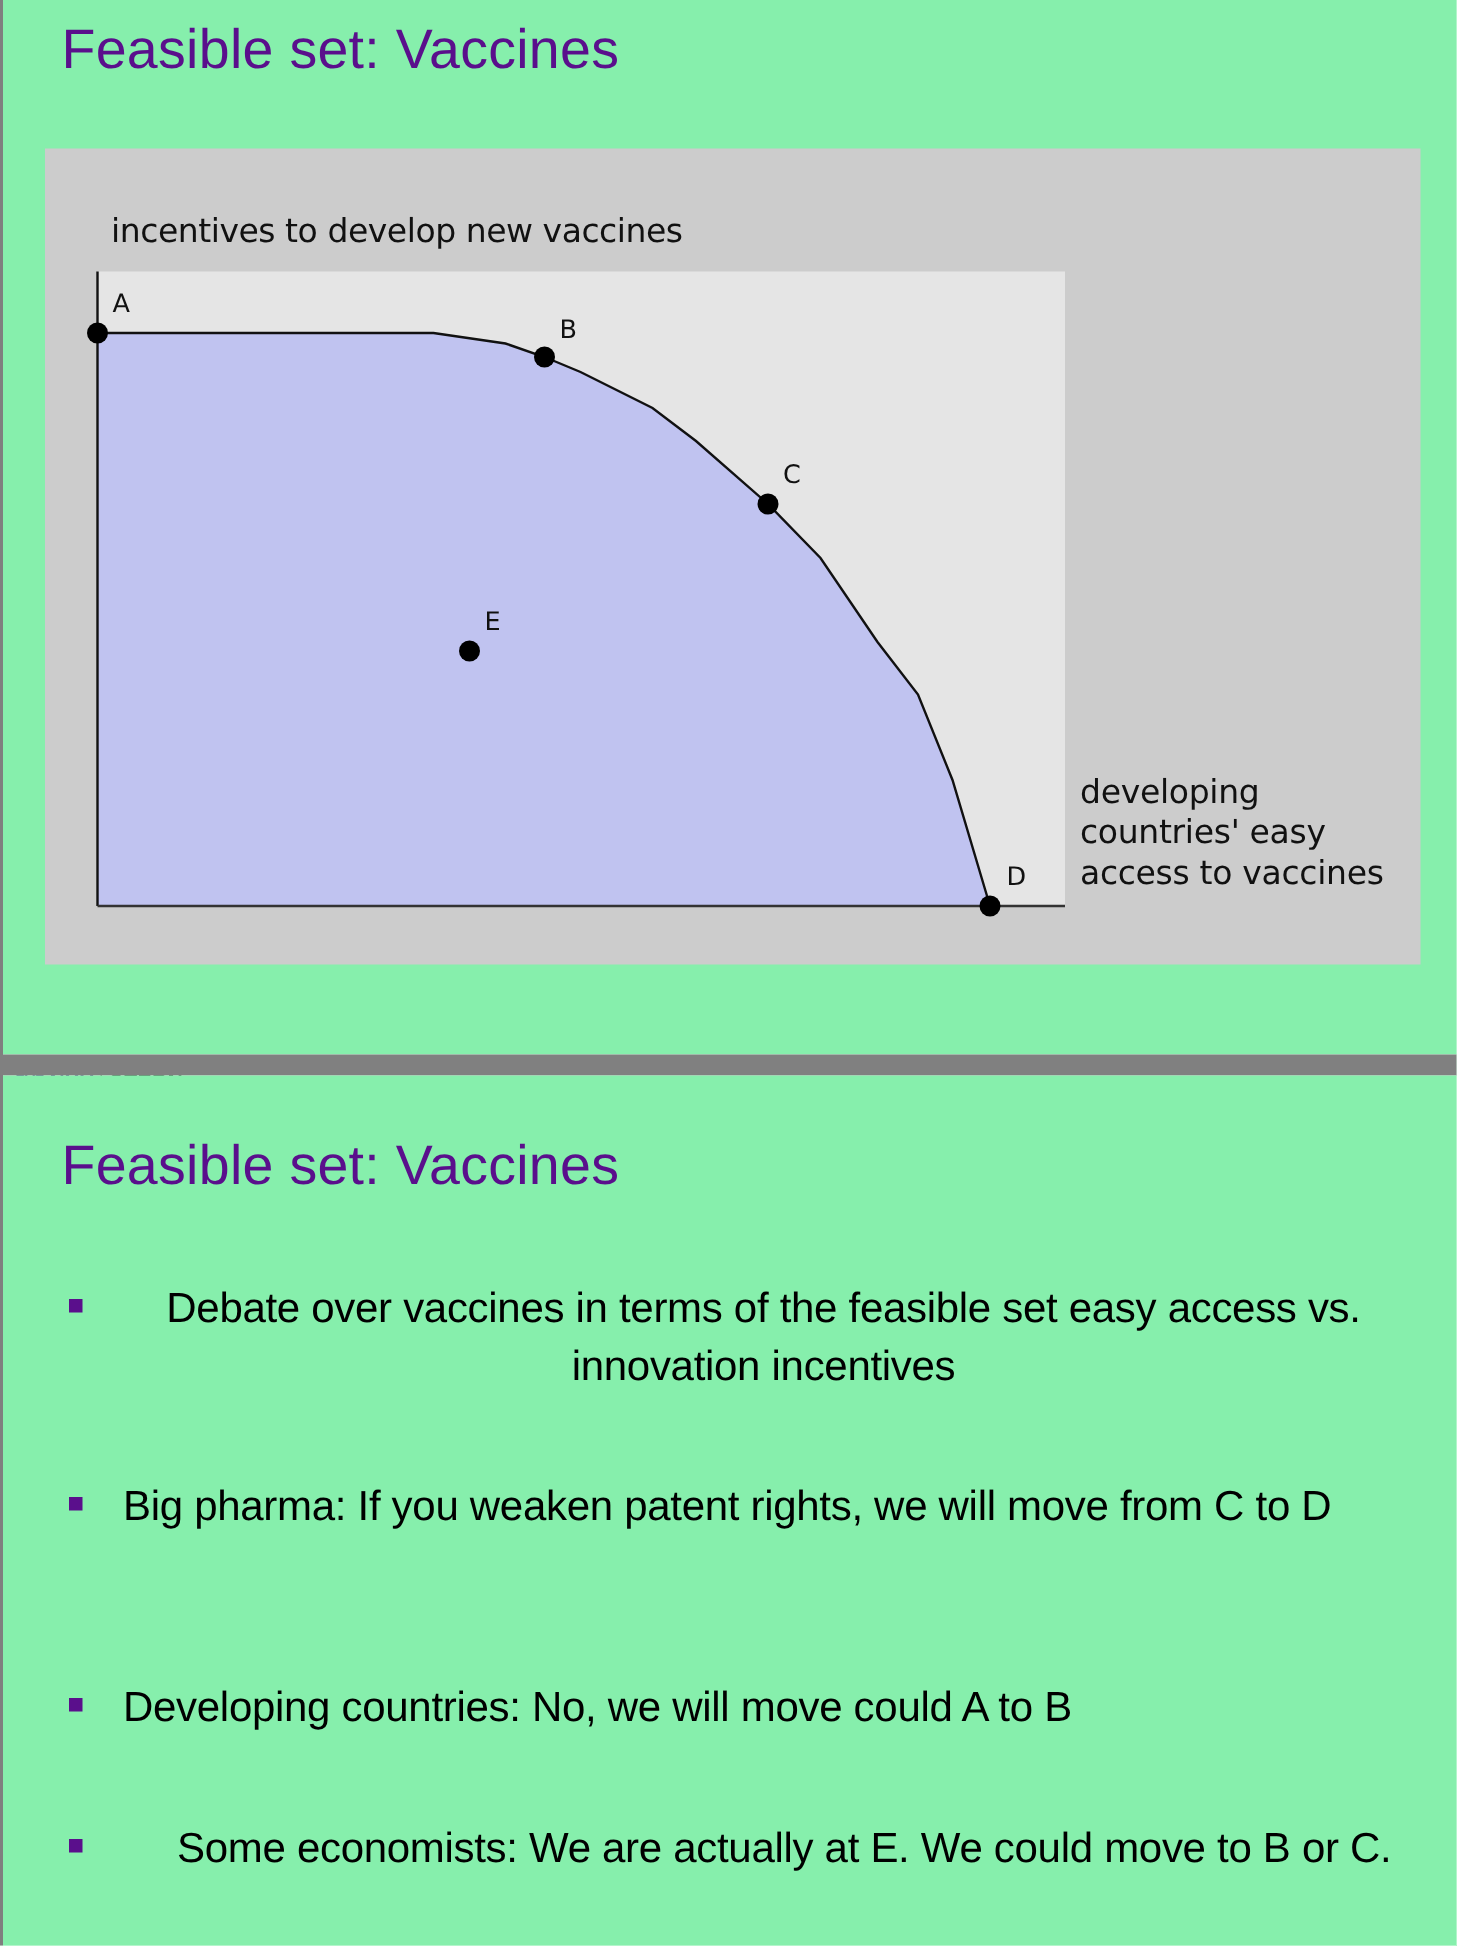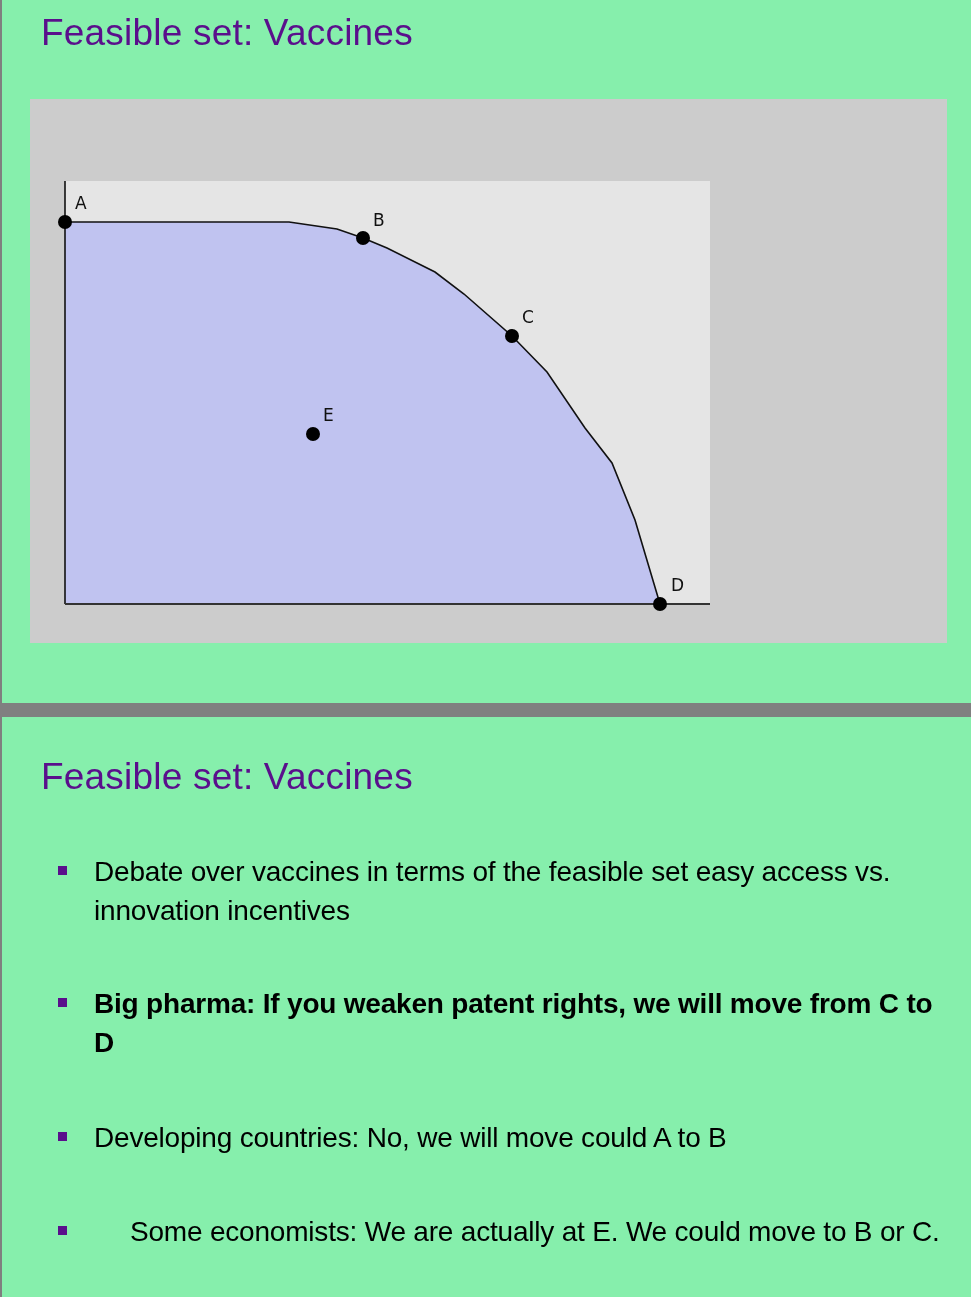--- a/index.html
+++ b/index.html
@@ -19,25 +19,25 @@
   .axis-label { position: absolute; font-family: "DejaVu Sans", sans-serif; font-size: 22px; color: #111; line-height: 27px; }
   .y-label { left: 44px; top: 42px; white-space: nowrap; letter-spacing: -0.3px; }
   .x-label { left: 690px; top: 416px; white-space: pre-line; width: 220px; letter-spacing: -0.2px; }
   .pt-label { position: absolute; font-family: "DejaVu Sans", sans-serif; font-size: 17px; color: #111; }
   .logo { position: absolute; left: 9px; top: 711px; height: 20px; display: flex; align-items: center; }
   .logo-mark { width: 18px; height: 18px; background: #57068c; display: flex; align-items: center; justify-content: center; }
   .logo-nyu { color: #57068c; font-weight: bold; font-size: 14px; margin-left: 4px; letter-spacing: 0.2px; }
   .logo-div { width: 1px; height: 17px; background: #666; margin: 0 4px 0 4px; }
   .logo-stern { color: #222; font-weight: bold; font-size: 14px; letter-spacing: 0.3px; font-style: italic; }
   .bullets { position: absolute; left: 0; top: 0; width: 969px; }
-  .bullet { position: absolute; left: 56px; width: 890px; display: flex; }
+  .bullet { position: absolute; left: 44px; width: 890px; display: flex; text-align: center; }
   .bullet-mark { width: 9px; height: 9px; background: #5a0f8c; margin-top: 14px; margin-right: 27px; flex: none; }
   .bullet-text { font-size: 28px; line-height: 39px; color: #000; letter-spacing: -0.2px; }
   .b1 { top: 135px; }
-  .b2 { top: 267px; font-weight: bold; }
+  .b2 { top: 267px; }
   .b3 { top: 401px; }
   .b4 { top: 495px; gap: 36px; }
 </style>
 </head>
 <body>
 
 <div class="left-edge"></div>
 
 <div class="slide slide1">
   <div class="title">Feasible set: Vaccines</div>
@@ -53,20 +53,24 @@
       <line x1="35" y1="82" x2="35" y2="505" stroke="#111" stroke-width="1.6"></line>
       <line x1="35" y1="505" x2="680" y2="505" stroke="#333" stroke-width="1.8"></line>
 
       <circle cx="35" cy="123" r="7" fill="#000"></circle>
       <circle cx="333" cy="139" r="7" fill="#000"></circle>
       <circle cx="482" cy="237" r="7" fill="#000"></circle>
       <circle cx="630" cy="505" r="7" fill="#000"></circle>
       <circle cx="283" cy="335" r="7" fill="#000"></circle>
     </svg>
 
+    <div class="axis-label y-label">incentives to develop new vaccines</div>
+    <div class="axis-label x-label">developing
+countries' easy
+access to vaccines</div>
 
     <div class="pt-label" style="left:45px; top:94px;">A</div>
     <div class="pt-label" style="left:343px; top:111px;">B</div>
     <div class="pt-label" style="left:492px; top:208px;">C</div>
     <div class="pt-label" style="left:641px; top:476px;">D</div>
     <div class="pt-label" style="left:293px; top:306px;">E</div>
   </div>
 
   <div class="logo">
     <div class="logo-mark">

